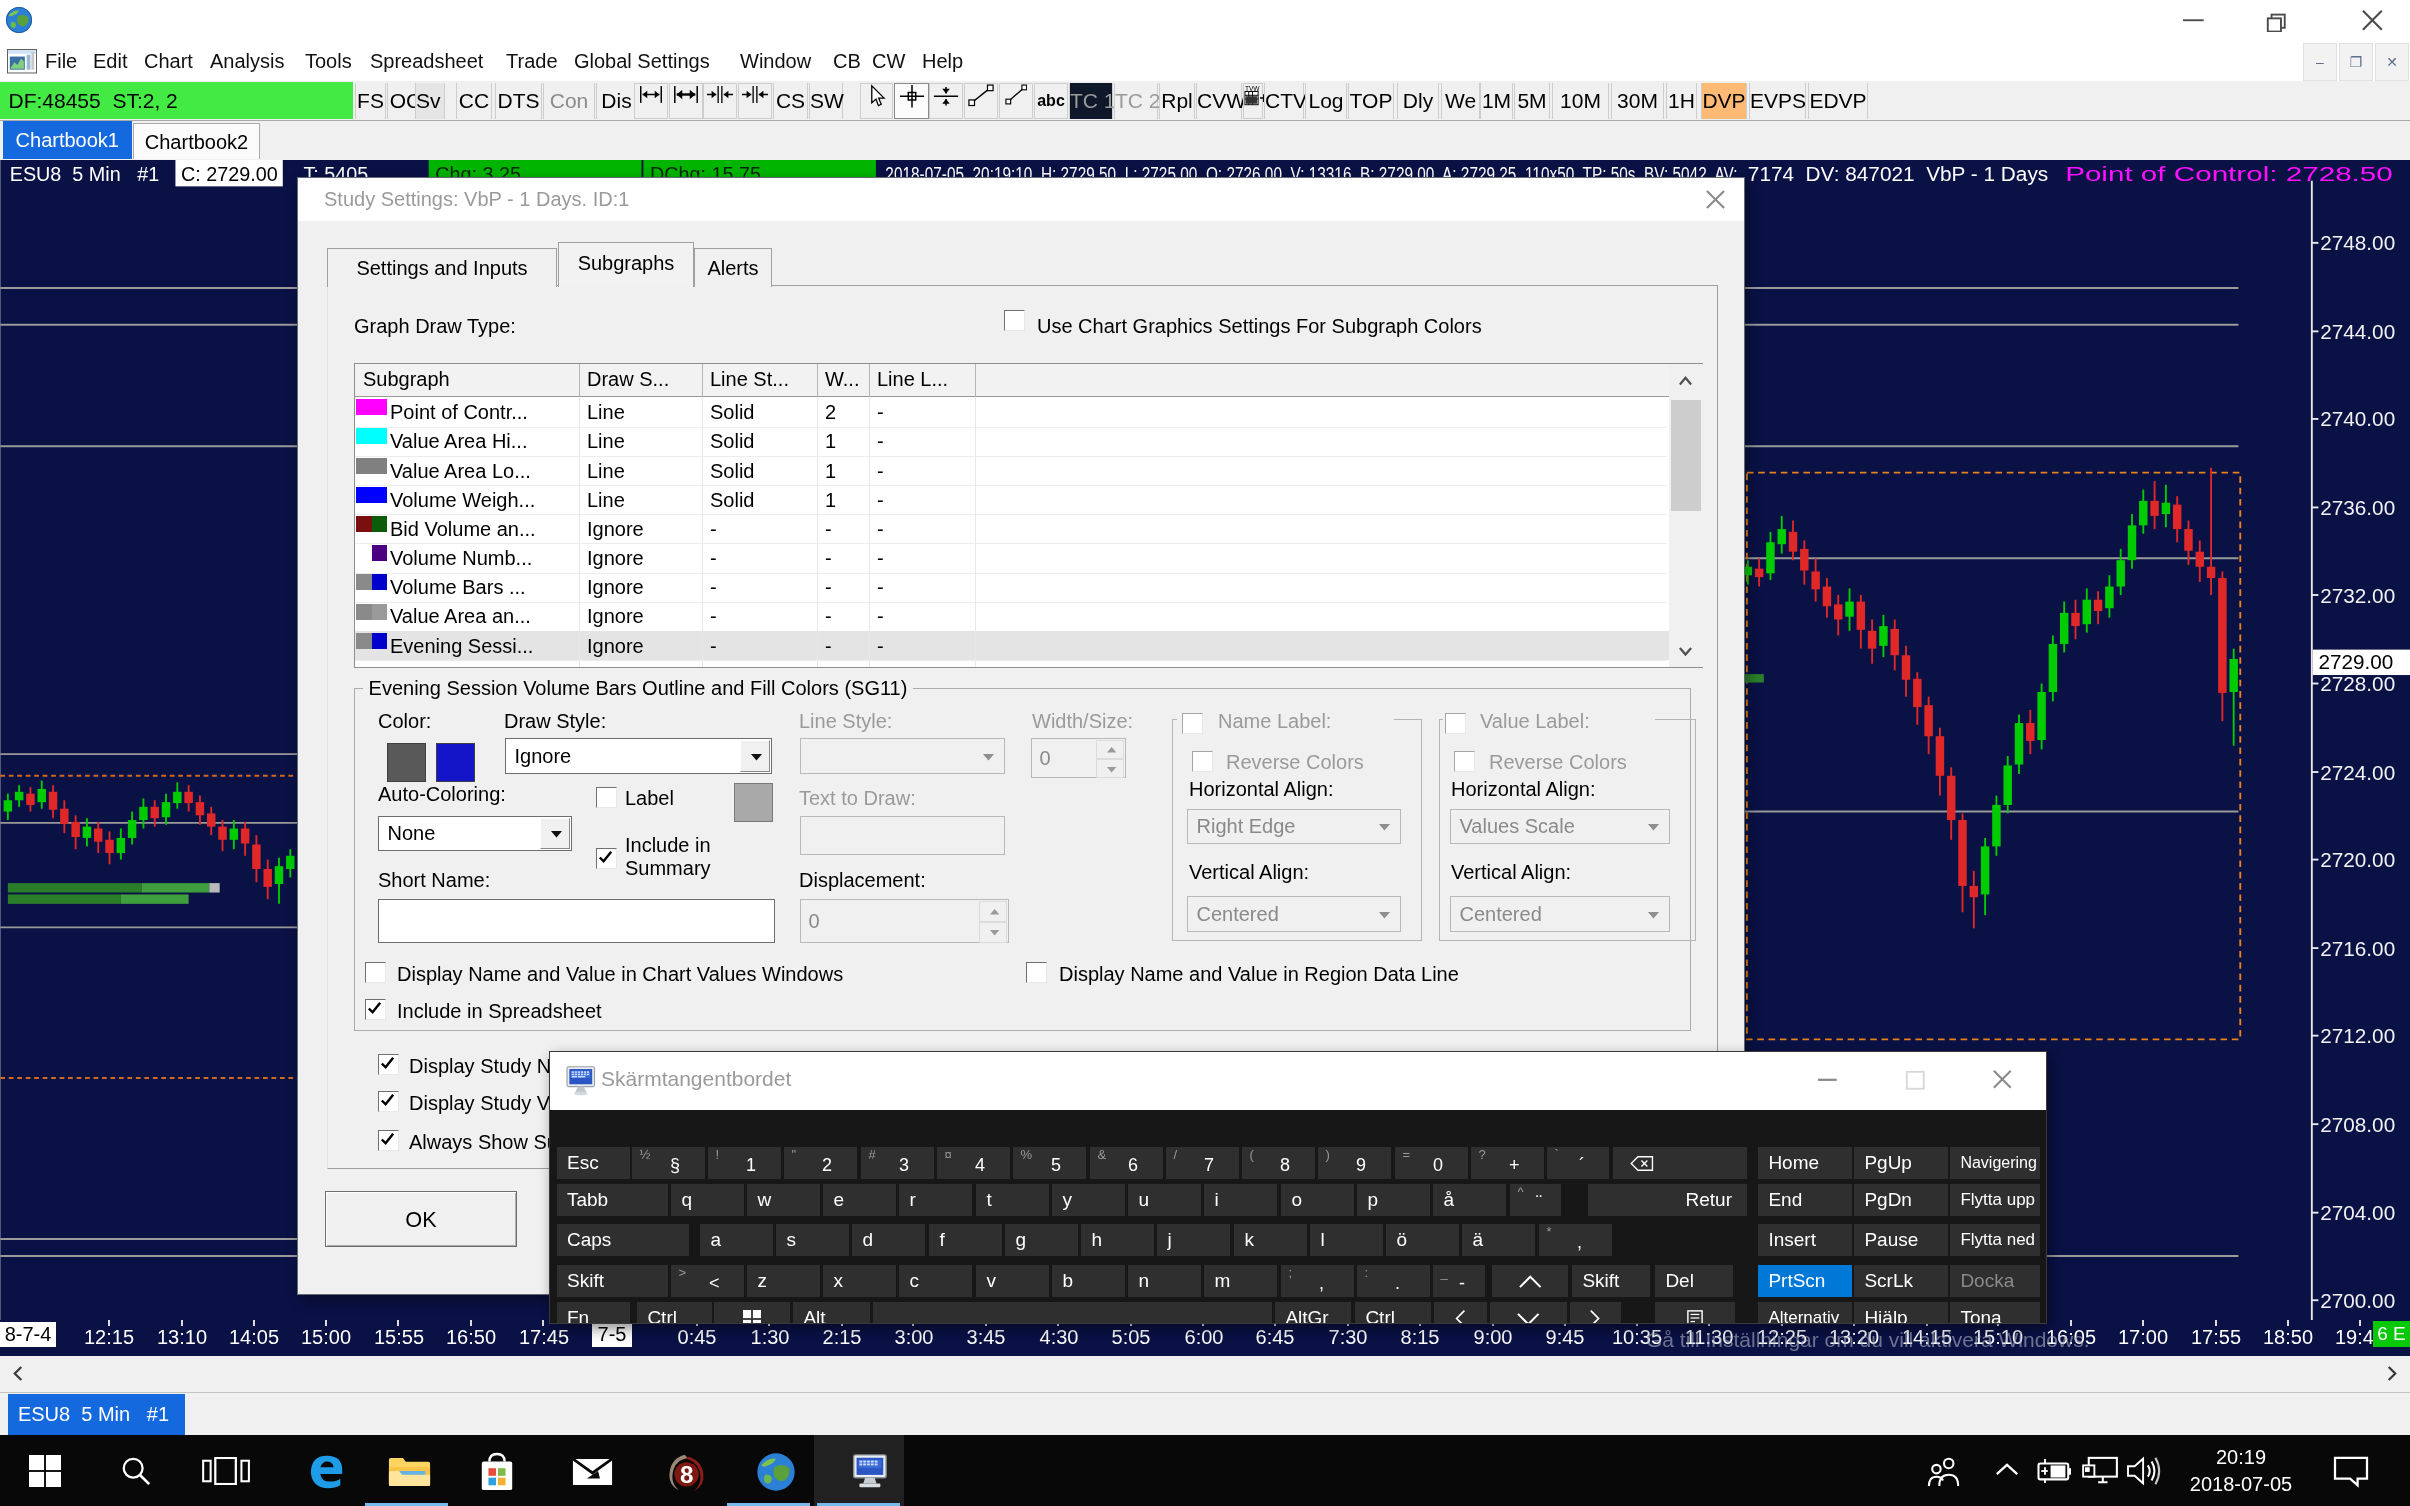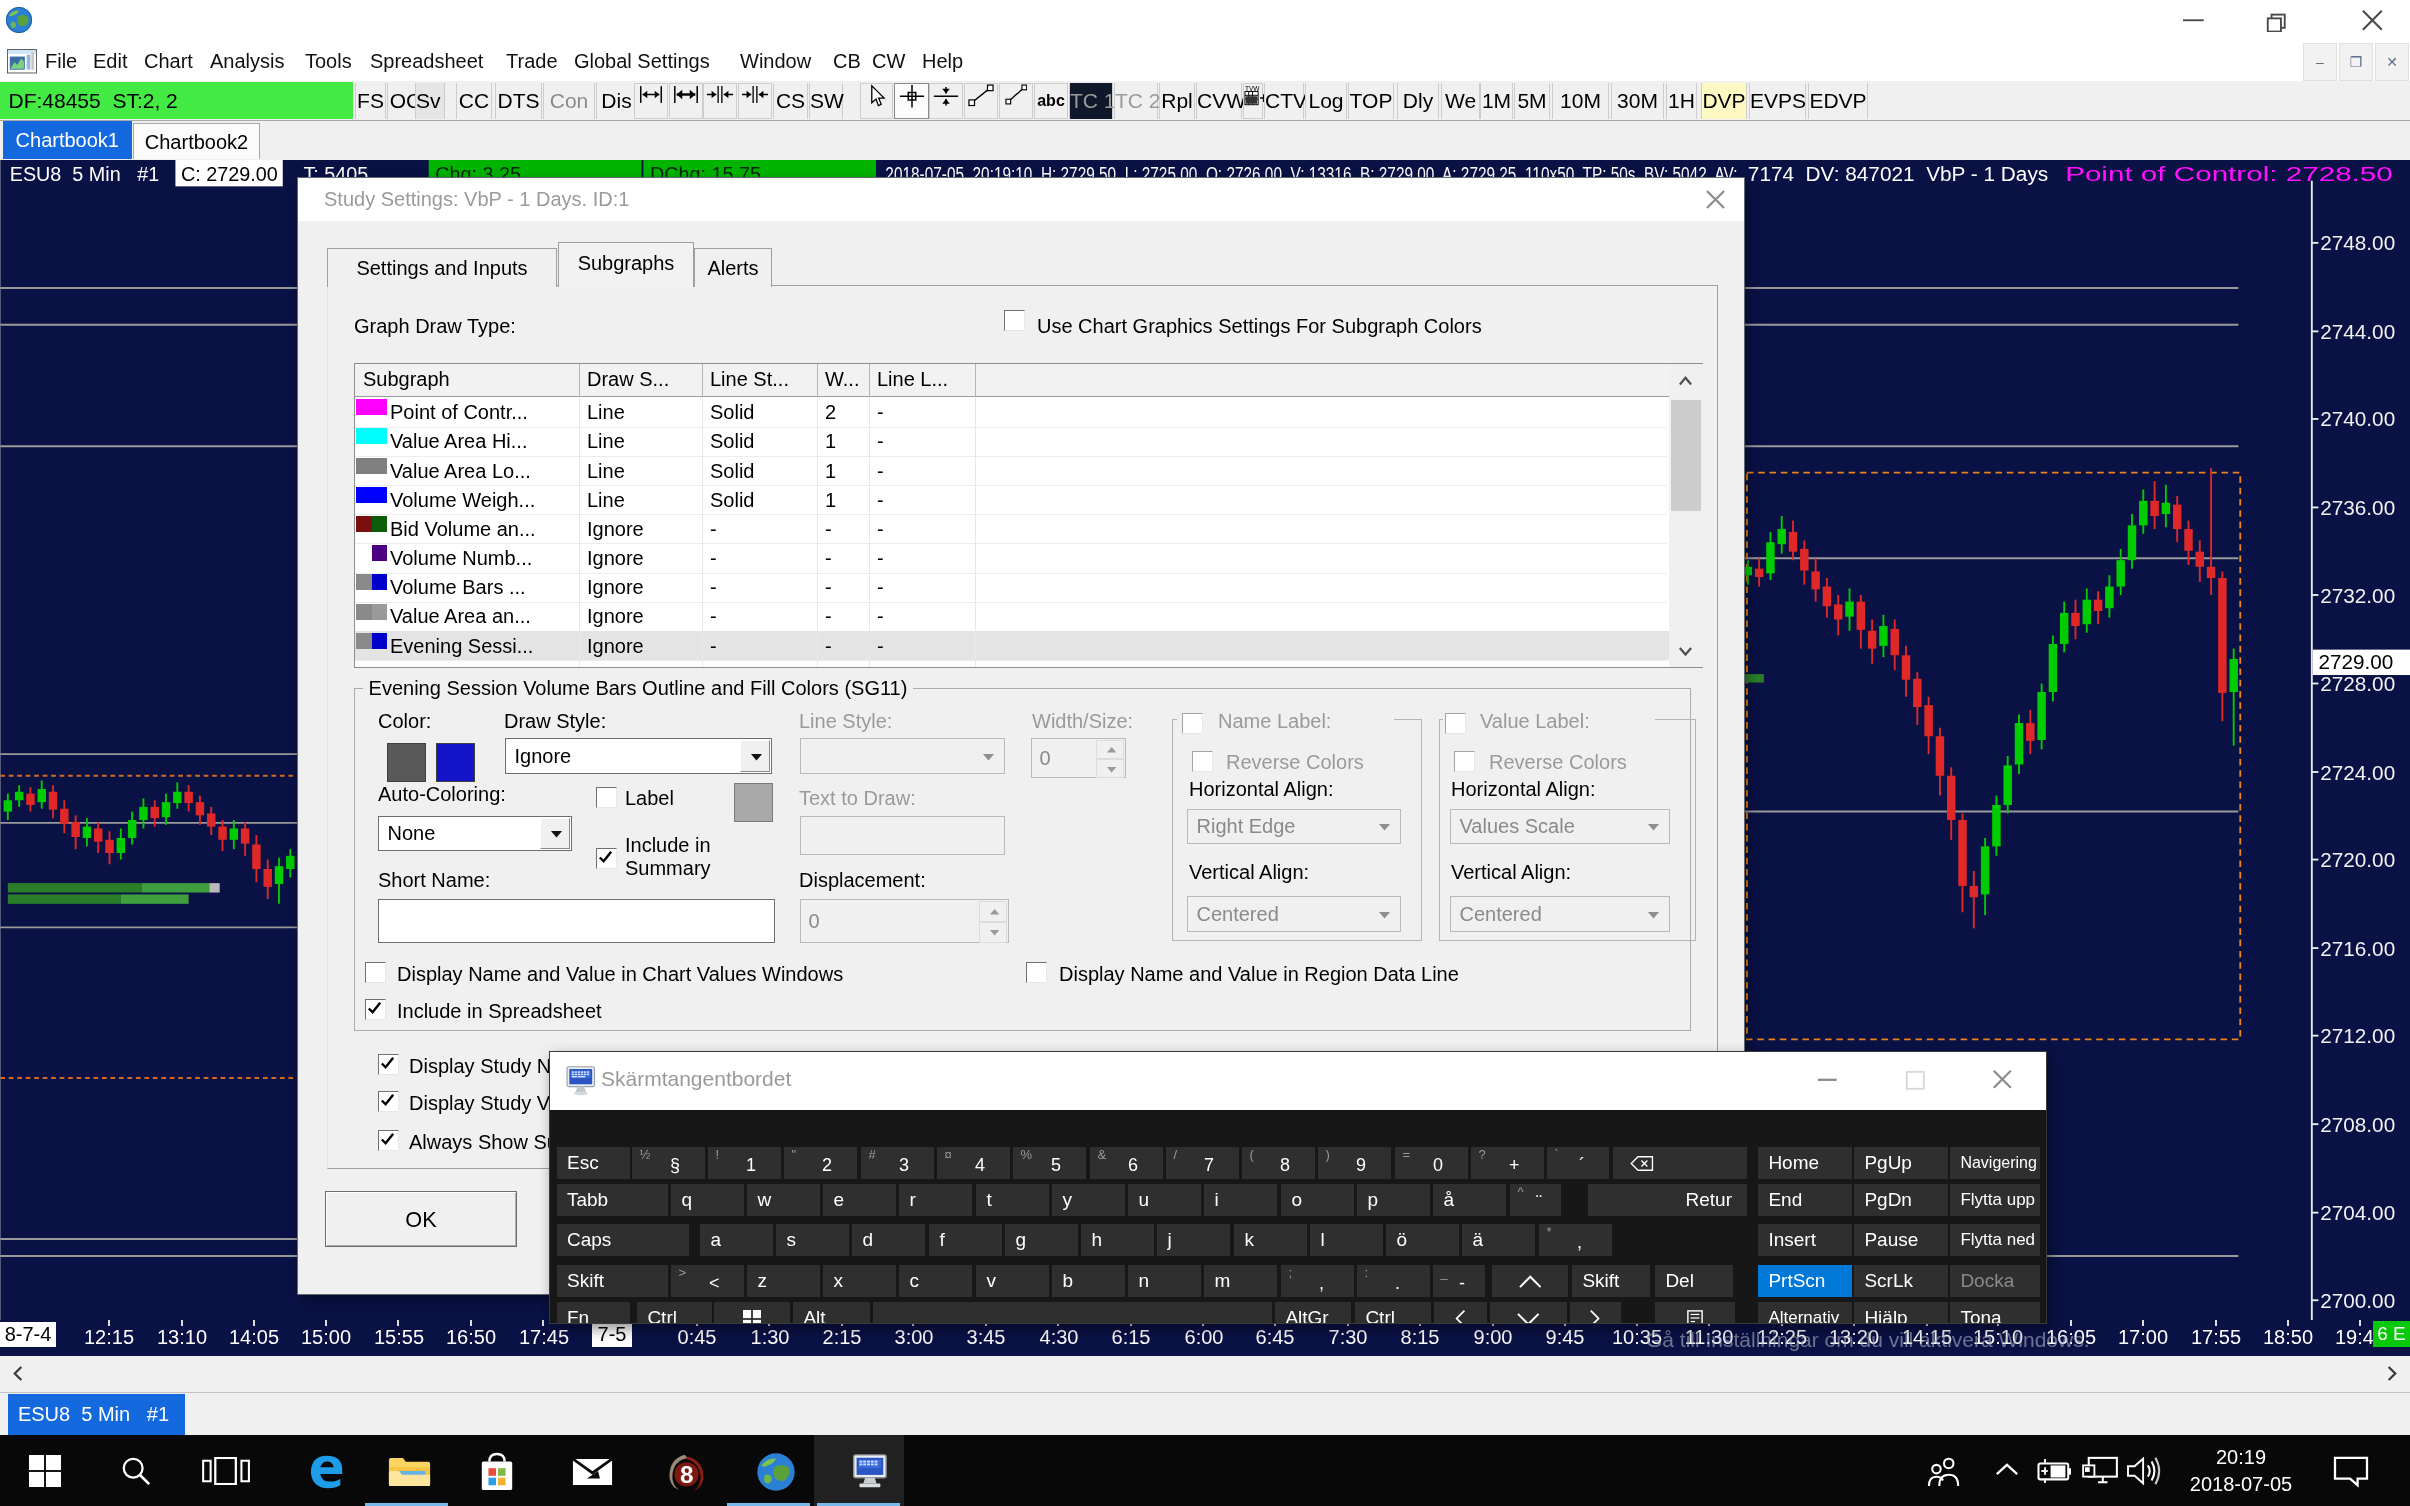--- a/index.html
+++ b/index.html
@@ -133,21 +133,21 @@
 <div class="abs nw" style="left:1264px;top:83px;width:40px;height:36px;background:#f0f0f0;border-left:0.9px solid #cdcdcd;border-right:0.9px solid #cdcdcd;color:#000;font-size:21px;text-align:center;line-height:35px;">CTV</div>
 <div class="abs nw" style="left:1305px;top:83px;width:42px;height:36px;background:#f0f0f0;border-left:0.9px solid #cdcdcd;border-right:0.9px solid #cdcdcd;color:#000;font-size:21px;text-align:center;line-height:35px;">Log</div>
 <div class="abs nw" style="left:1348px;top:83px;width:46px;height:36px;background:#f0f0f0;border-left:0.9px solid #cdcdcd;border-right:0.9px solid #cdcdcd;color:#000;font-size:21px;text-align:center;line-height:35px;">TOP</div>
 <div class="abs nw" style="left:1397px;top:83px;width:42px;height:36px;background:#f0f0f0;border-left:0.9px solid #cdcdcd;border-right:0.9px solid #cdcdcd;color:#000;font-size:21px;text-align:center;line-height:35px;">Dly</div>
 <div class="abs nw" style="left:1441px;top:83px;width:39px;height:36px;background:#f0f0f0;border-left:0.9px solid #cdcdcd;border-right:0.9px solid #cdcdcd;color:#000;font-size:21px;text-align:center;line-height:35px;">We</div>
 <div class="abs nw" style="left:1480px;top:83px;width:33px;height:36px;background:#f0f0f0;border-left:0.9px solid #cdcdcd;border-right:0.9px solid #cdcdcd;color:#000;font-size:21px;text-align:center;line-height:35px;">1M</div>
 <div class="abs nw" style="left:1514px;top:83px;width:36px;height:36px;background:#f0f0f0;border-left:0.9px solid #cdcdcd;border-right:0.9px solid #cdcdcd;color:#000;font-size:21px;text-align:center;line-height:35px;">5M</div>
 <div class="abs nw" style="left:1552px;top:83px;width:57px;height:36px;background:#f0f0f0;border-left:0.9px solid #cdcdcd;border-right:0.9px solid #cdcdcd;color:#000;font-size:21px;text-align:center;line-height:35px;">10M</div>
 <div class="abs nw" style="left:1611px;top:83px;width:53px;height:36px;background:#f0f0f0;border-left:0.9px solid #cdcdcd;border-right:0.9px solid #cdcdcd;color:#000;font-size:21px;text-align:center;line-height:35px;">30M</div>
 <div class="abs nw" style="left:1666px;top:83px;width:31px;height:36px;background:#f0f0f0;border-left:0.9px solid #cdcdcd;border-right:0.9px solid #cdcdcd;color:#000;font-size:21px;text-align:center;line-height:35px;">1H</div>
-<div class="abs nw" style="left:1701px;top:83px;width:46px;height:36px;background:#fef9c3;border-left:0.9px solid #cdcdcd;border-right:0.9px solid #cdcdcd;color:#000;font-size:21px;text-align:center;line-height:35px;">DVP</div>
+<div class="abs nw" style="left:1701px;top:83px;width:46px;height:36px;background:#fdba74;border-left:0.9px solid #cdcdcd;border-right:0.9px solid #cdcdcd;color:#000;font-size:21px;text-align:center;line-height:35px;">DVP</div>
 <div class="abs nw" style="left:1749px;top:83px;width:57px;height:36px;background:#f0f0f0;border-left:0.9px solid #cdcdcd;border-right:0.9px solid #cdcdcd;color:#000;font-size:21px;text-align:center;line-height:35px;">EVPS</div>
 <div class="abs nw" style="left:1808px;top:83px;width:60px;height:36px;background:#f0f0f0;border-left:0.9px solid #cdcdcd;border-right:0.9px solid #cdcdcd;color:#000;font-size:21px;text-align:center;line-height:35px;">EDVP</div>
 <div class="abs" style="left:0;top:121px;width:2411px;height:40px;background:#f0f0f0;"></div>
 <div class="abs nw" style="left:2.8px;top:121px;width:129px;height:38px;background:#1569de;color:#fff;font-size:20px;text-align:center;line-height:38px;">Chartbook1</div>
 <div class="abs nw" style="left:133px;top:123px;width:127px;height:36px;background:#fbfbfb;border:0.9px solid #aaa;border-bottom:none;color:#000;font-size:20px;text-align:center;line-height:36px;">Chartbook2</div>
 <svg class="abs" style="left:0;top:160px;" width="2411" height="1160" viewBox="0 0 2560 1232">
       <rect x="0" y="0" width="2560" height="1232" fill="#0a1145"></rect>
       <line x1="0" y1="136" x2="2377" y2="136" stroke="#9a9a9a" stroke-width="2"></line>
       <line x1="0" y1="175" x2="2377" y2="175" stroke="#9a9a9a" stroke-width="2"></line>
       <line x1="0" y1="304" x2="2377" y2="304" stroke="#9a9a9a" stroke-width="2"></line>
@@ -368,21 +368,21 @@
 <div class="abs nw" style="left:734px;top:5.6px;width:72px;text-align:center;font-size:20px;color:#fff;">1:30</div>
 <div class="abs" style="left:768px;top:0;width:1.9px;height:5.6px;background:#ddd;"></div>
 <div class="abs nw" style="left:806px;top:5.6px;width:72px;text-align:center;font-size:20px;color:#fff;">2:15</div>
 <div class="abs" style="left:841px;top:0;width:1.9px;height:5.6px;background:#ddd;"></div>
 <div class="abs nw" style="left:878px;top:5.6px;width:72px;text-align:center;font-size:20px;color:#fff;">3:00</div>
 <div class="abs" style="left:912px;top:0;width:1.9px;height:5.6px;background:#ddd;"></div>
 <div class="abs nw" style="left:950px;top:5.6px;width:72px;text-align:center;font-size:20px;color:#fff;">3:45</div>
 <div class="abs" style="left:985px;top:0;width:1.9px;height:5.6px;background:#ddd;"></div>
 <div class="abs nw" style="left:1023px;top:5.6px;width:72px;text-align:center;font-size:20px;color:#fff;">4:30</div>
 <div class="abs" style="left:1057px;top:0;width:1.9px;height:5.6px;background:#ddd;"></div>
-<div class="abs nw" style="left:1095px;top:5.6px;width:72px;text-align:center;font-size:20px;color:#fff;">6:15</div>
+<div class="abs nw" style="left:1095px;top:5.6px;width:72px;text-align:center;font-size:20px;color:#fff;">5:05</div>
 <div class="abs" style="left:1130px;top:0;width:1.9px;height:5.6px;background:#ddd;"></div>
 <div class="abs nw" style="left:1168px;top:5.6px;width:72px;text-align:center;font-size:20px;color:#fff;">6:00</div>
 <div class="abs" style="left:1202px;top:0;width:1.9px;height:5.6px;background:#ddd;"></div>
 <div class="abs nw" style="left:1239px;top:5.6px;width:72px;text-align:center;font-size:20px;color:#fff;">6:45</div>
 <div class="abs" style="left:1274px;top:0;width:1.9px;height:5.6px;background:#ddd;"></div>
 <div class="abs nw" style="left:1312px;top:5.6px;width:72px;text-align:center;font-size:20px;color:#fff;">7:30</div>
 <div class="abs" style="left:1347px;top:0;width:1.9px;height:5.6px;background:#ddd;"></div>
 <div class="abs nw" style="left:1384px;top:5.6px;width:72px;text-align:center;font-size:20px;color:#fff;">8:15</div>
 <div class="abs" style="left:1419px;top:0;width:1.9px;height:5.6px;background:#ddd;"></div>
 <div class="abs nw" style="left:1457px;top:5.6px;width:72px;text-align:center;font-size:20px;color:#fff;">9:00</div>

